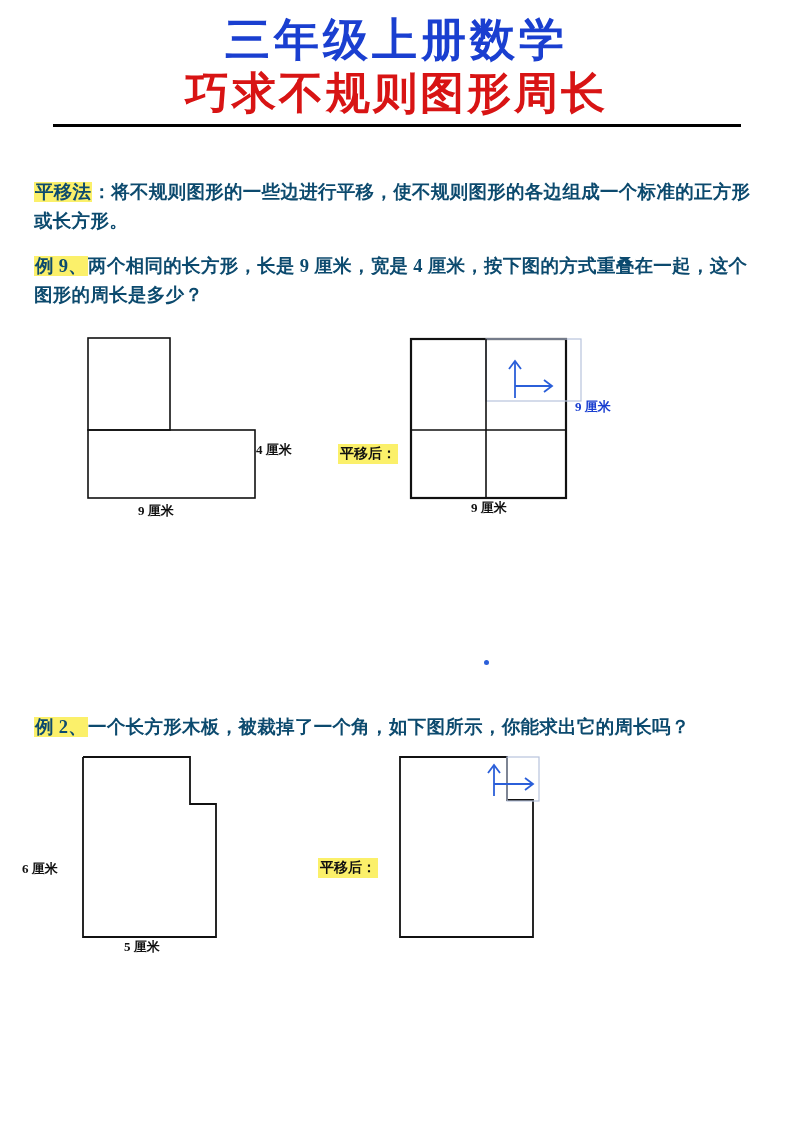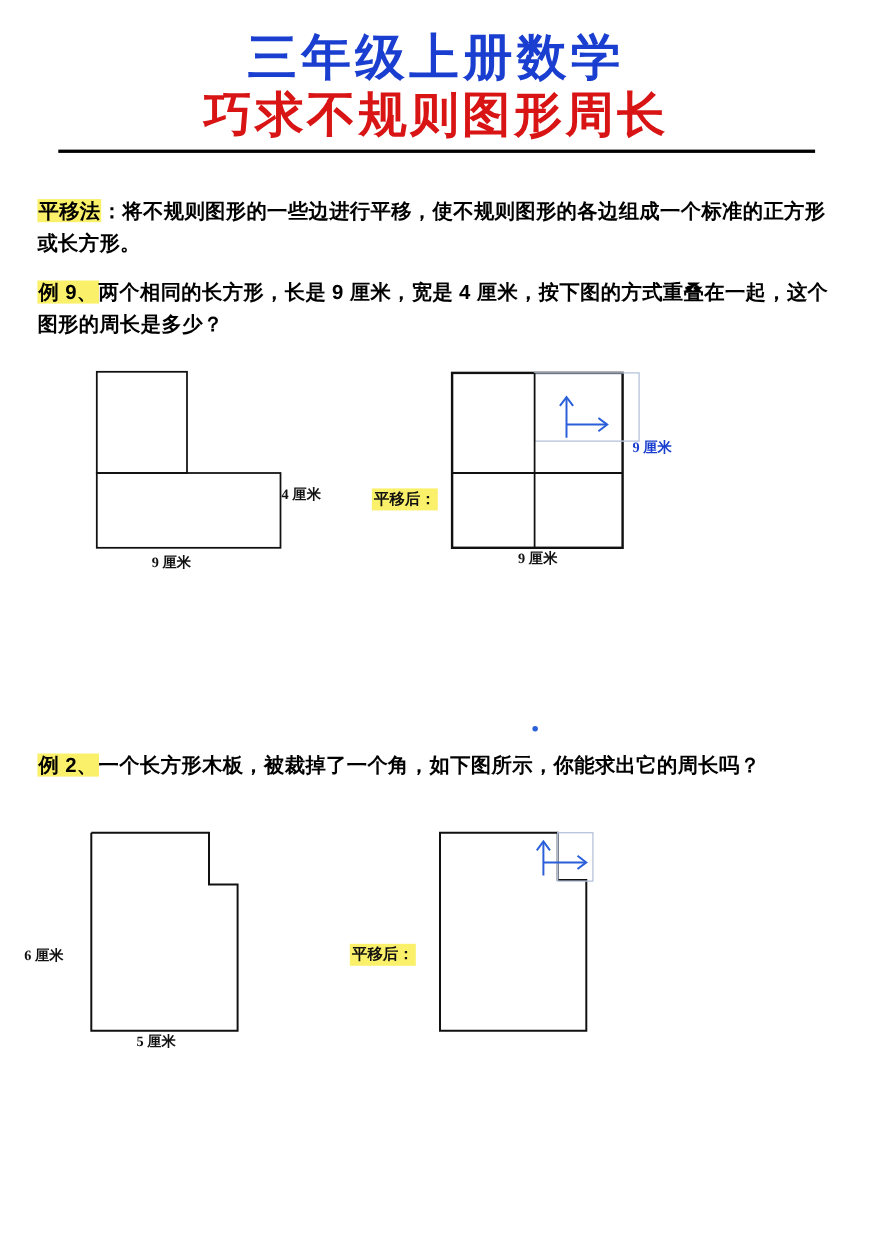--- a/index.html
+++ b/index.html
@@ -17,21 +17,21 @@
   }
   .page {
     position: relative;
     width: 793px;
     height: 1122px;
   }
 
   
   .title-block {
     text-align: center;
-    padding-top: 26px;
+    padding-top: 14px;
   }
   .title-line1 {
     font-family: "Liberation Sans", "DejaVu Sans", sans-serif;
     font-weight: bold;
     font-size: 45px;
     letter-spacing: 4px;
     color: #1a3fd0;
     line-height: 1.15;
   }
   .title-line2 {
@@ -46,35 +46,35 @@
   .title-rule {
     width: 688px;
     height: 3px;
     background: #000000;
     margin: 6px auto 0 auto;
   }
 
   
   .para {
     position: absolute;
-    font-family: Liberation Sans, sans-serif;
+    font-family: Liberation Serif, serif;
     font-weight: bold;
     font-size: 18.5px;
     line-height: 1.55;
-    color: #000000;
+    color: #0c4a6e;
     letter-spacing: 0.3px;
   }
   .hl {
     background: #fbf06a;
     padding: 0 1px;
   }
 
   #method-para { left: 34px; top: 178px; width: 722px; }
   #ex1-para    { left: 34px; top: 252px; width: 722px; }
-  #ex2-para    { left: 34px; top: 682px; width: 722px; }
+  #ex2-para    { left: 34px; top: 713px; width: 722px; }
 
   
   .fig {
     position: absolute;
   }
   .lbl {
     position: absolute;
     font-family: "Liberation Serif", "DejaVu Serif", serif;
     font-weight: bold;
     font-size: 13px;

